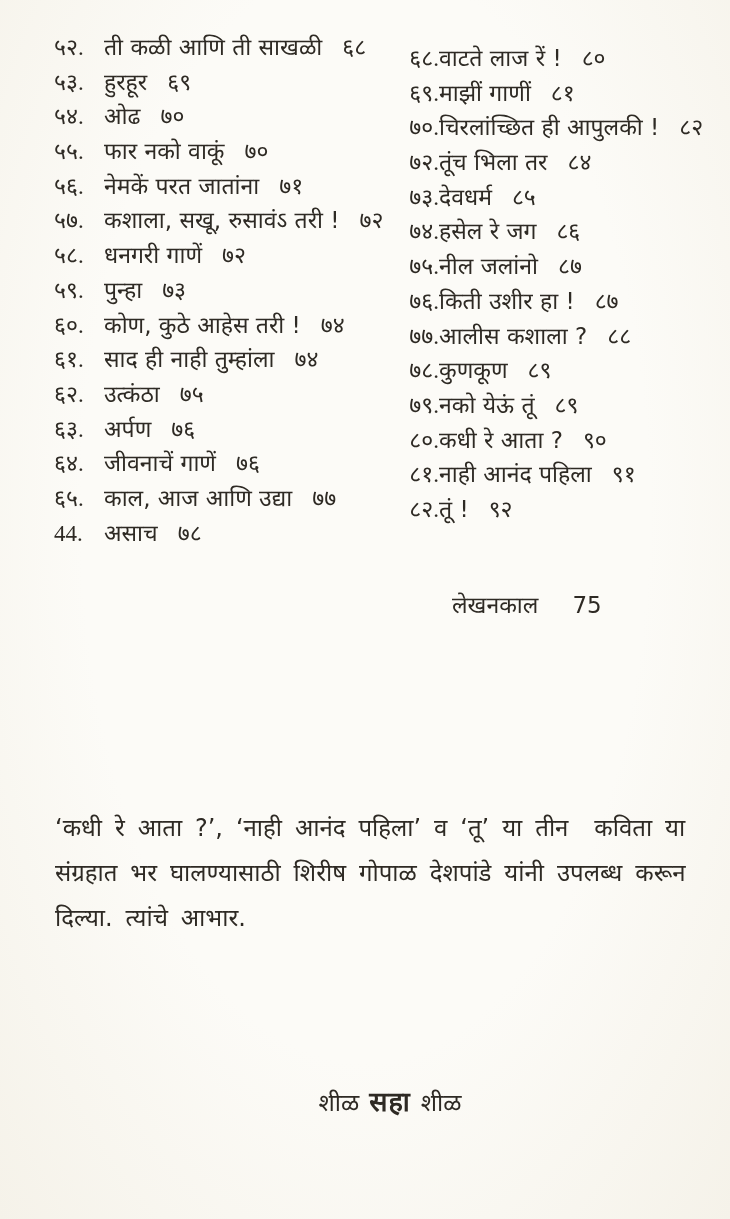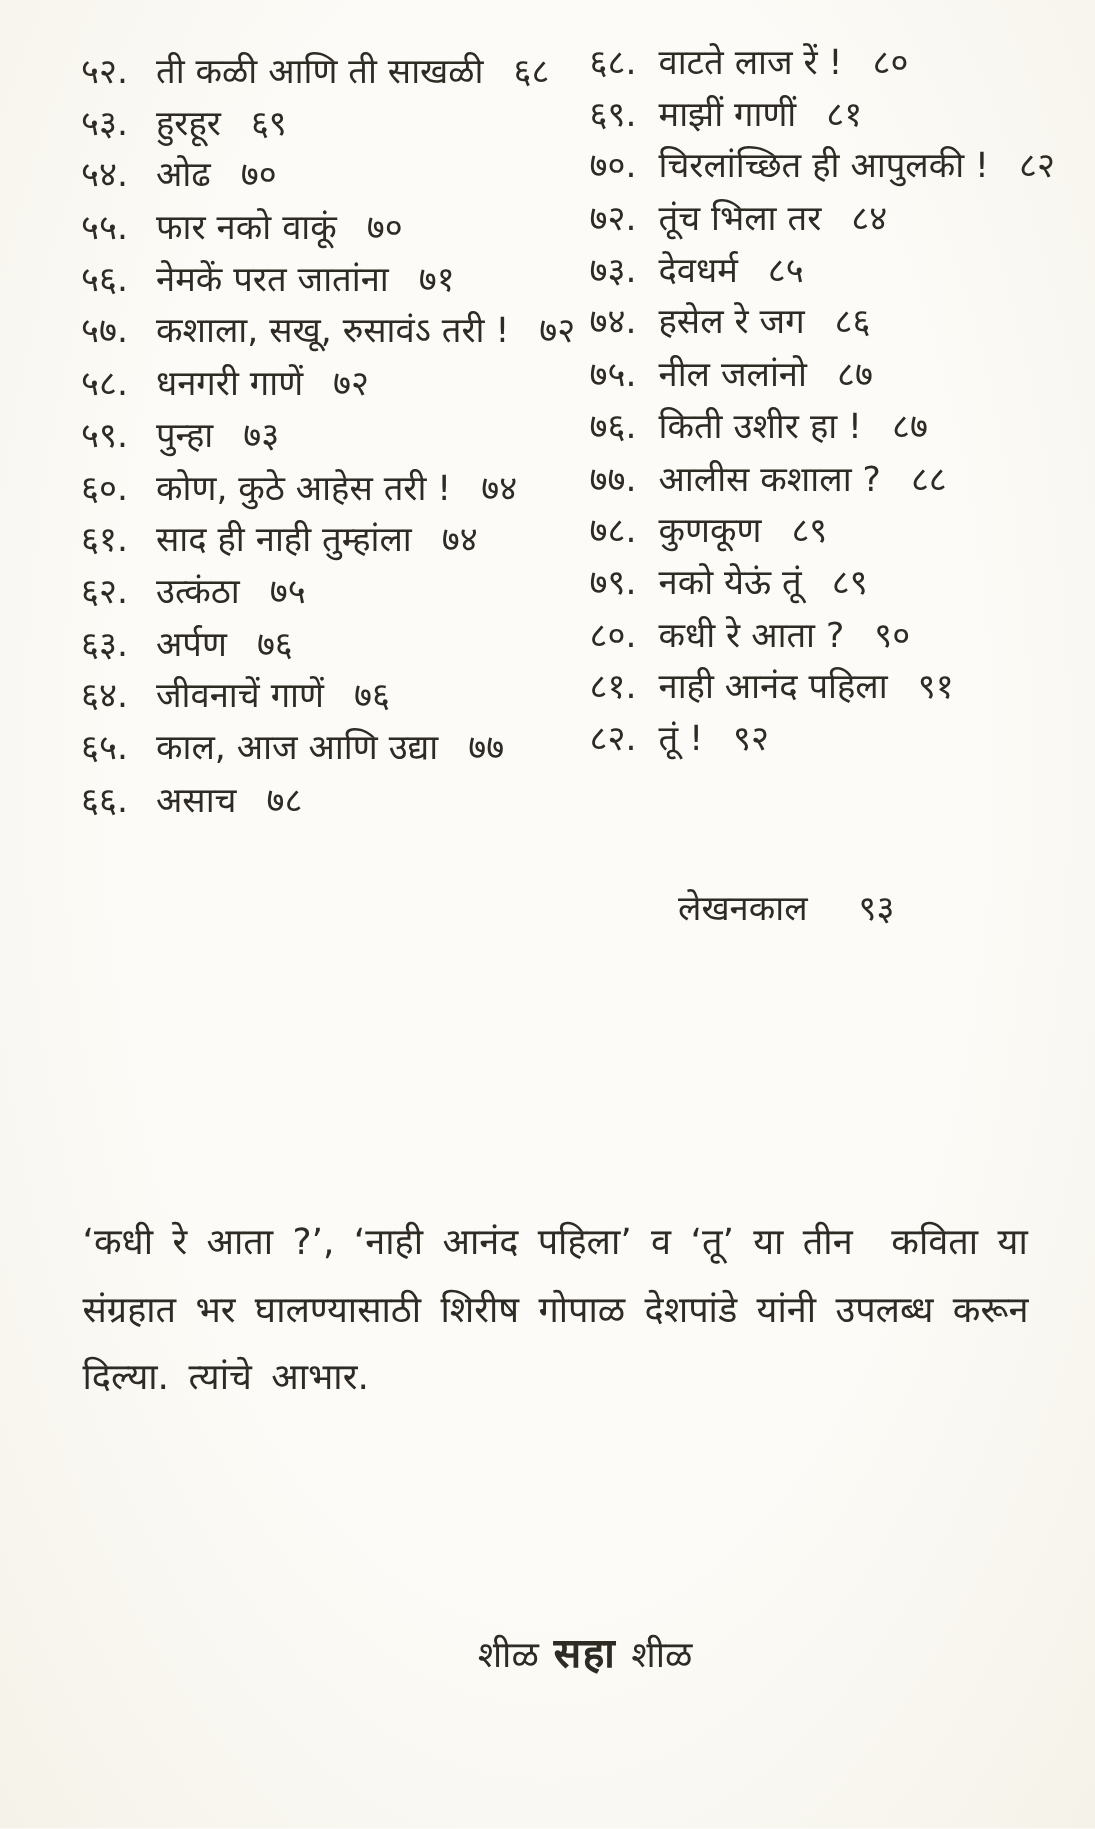--- a/index.html
+++ b/index.html
@@ -4,23 +4,23 @@
 <style>
   html,body{margin:0;padding:0;}
   body{
     width:730px;height:1219px;position:relative;overflow:hidden;
     background:radial-gradient(ellipse at 50% 42%, #fcfbf7 55%, #f5f2e9 100%);
     font-family:"DejaVu Sans","Liberation Sans",sans-serif;
     color:#2e2a24;
   }
   .toc-col{position:absolute;font-size:23px;}
   #col-left{left:54px;top:30px;width:345px;}
-  #col-right{left:393px;top:24px;width:330px;}
+  #col-right{left:393px;top:41px;width:330px;text-align:right;}
   .toc-row{height:34.7px;display:flex;align-items:baseline;white-space:nowrap;}
-  .toc-num{flex:0 0 auto;}
+  .toc-num{flex:0 0 auto;font-family:Liberation Serif, serif;}
   #col-left .toc-num{width:50px;}
   #col-right .toc-num{width:46px;}
   .toc-title{flex:0 0 auto;}
   .toc-page{margin-left:20px;}
   #tail-entry{
     position:absolute;left:452px;top:588px;font-size:23px;white-space:nowrap;
   }
   #tail-entry .toc-page{margin-left:34px;}
   #note{
     position:absolute;left:55px;top:770px;width:660px;
@@ -101,21 +101,21 @@
       <span class="toc-num">६४.</span>
       <span class="toc-title">जीवनाचें गाणें</span>
       <span class="toc-page">७६</span>
     </div>
     <div class="toc-row">
       <span class="toc-num">६५.</span>
       <span class="toc-title">काल, आज आणि उद्या</span>
       <span class="toc-page">७७</span>
     </div>
     <div class="toc-row">
-      <span class="toc-num">६६.</span>
+      <span class="toc-num">44.</span>
       <span class="toc-title">असाच</span>
       <span class="toc-page">७८</span>
     </div>
   </div>
 <div id="col-right" class="toc-col">
     <div class="toc-row">
       <span class="toc-num">६८.</span>
       <span class="toc-title">वाटते लाज रें !</span>
       <span class="toc-page">८०</span>
     </div>
@@ -180,21 +180,21 @@
       <span class="toc-page">९१</span>
     </div>
     <div class="toc-row">
       <span class="toc-num">८२.</span>
       <span class="toc-title">तूं !</span>
       <span class="toc-page">९२</span>
     </div>
   </div>
 
 <div id="tail-entry">
-  <span class="toc-title">लेखनकाल</span><span class="toc-page">९३</span>
+  <span class="toc-title">लेखनकाल</span><span class="toc-page">75</span>
 </div>
 
 <div id="note">
     <div class="note-line">‘कधी रे आता ?’, ‘नाही आनंद पहिला’ व ‘तू’ या तीन  कविता या</div>
     <div class="note-line">संग्रहात भर घालण्यासाठी शिरीष गोपाळ देशपांडे यांनी उपलब्ध करून</div>
     <div class="note-line">दिल्या. त्यांचे आभार.</div>
   </div>
 
 <div id="footer-catchword">
   <span>शीळ</span><span class="bold">सहा</span><span>शीळ</span>

